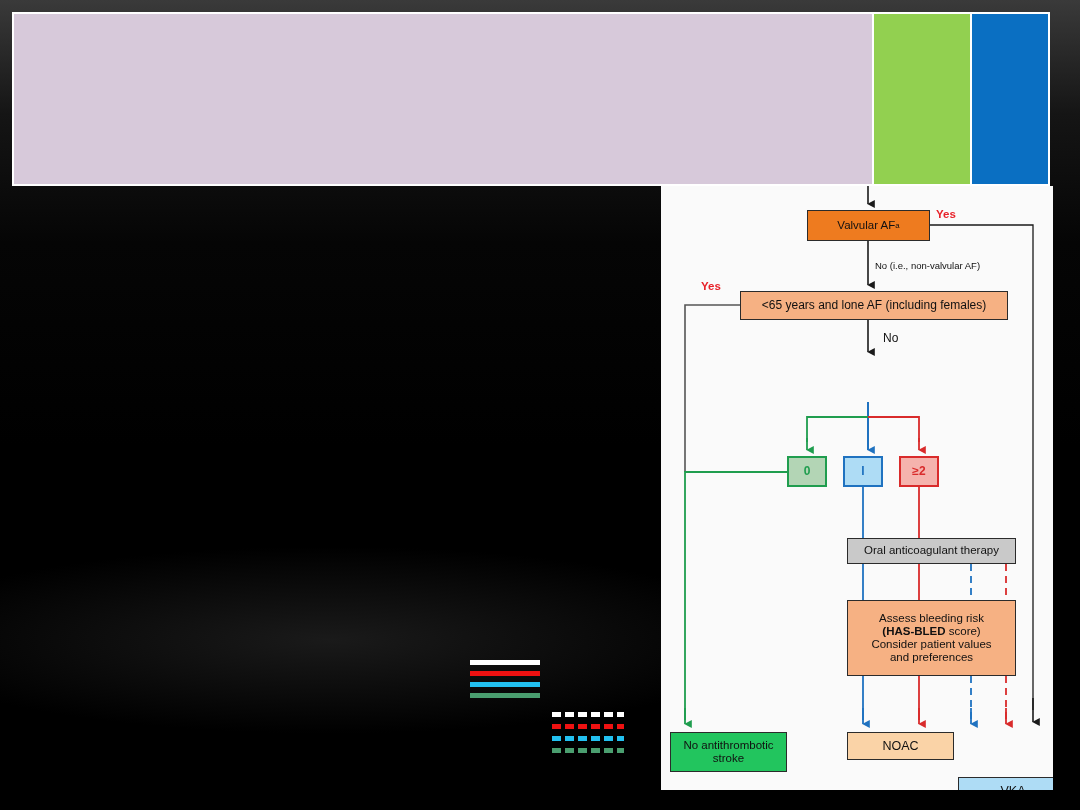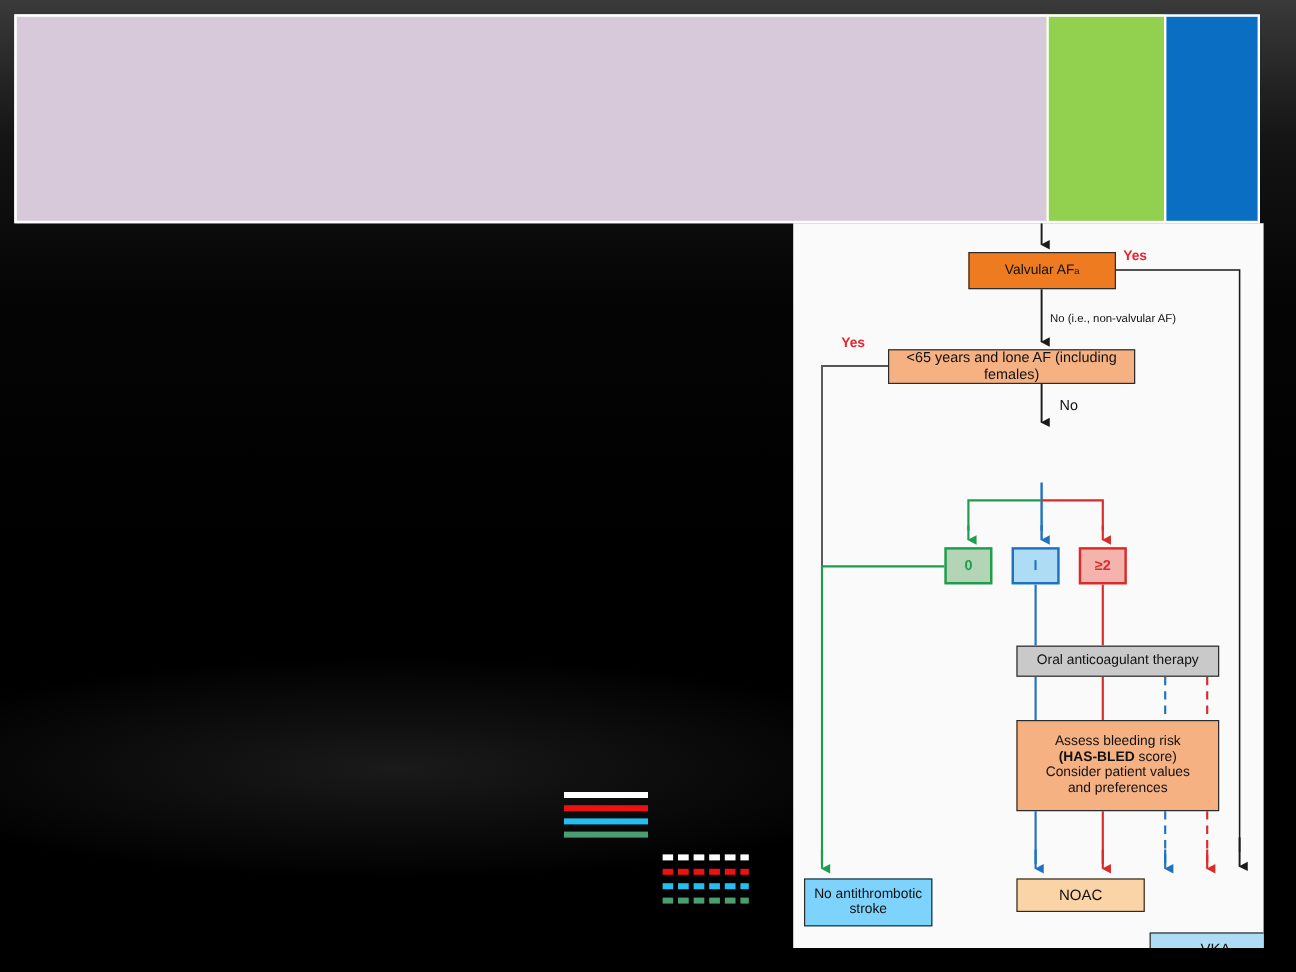--- a/index.html
+++ b/index.html
@@ -46,25 +46,25 @@
   }
   .node{
     position:absolute;box-sizing:border-box;
     border:1px solid #2b2b2b;
     display:flex;align-items:center;justify-content:center;
     text-align:center;color:#111;
     font-family:"Liberation Sans", sans-serif;
     line-height:1.15;
   }
   .n-valvular{left:146px;top:24px;width:123px;height:31px;background:#ee7b1f;font-size:11.5px;}
-  .n-lone{left:79px;top:105px;width:206px;height:29px;background:#f6b183;font-size:12px;}
+  .n-lone{left:79px;top:105px;width:268px;height:29px;background:#f6b183;font-size:12px;}
   .n-assess{left:126px;top:172px;width:159px;height:44px;background:#f2a162;font-size:11.5px;font-weight:bold;}
   .n-oral{left:186px;top:352px;width:169px;height:26px;background:#c9c9c9;font-size:11.5px;}
   .n-bleed{left:186px;top:414px;width:169px;height:76px;background:#f6b183;font-size:11.5px;}
-  .n-none{left:9px;top:546px;width:107px;height:40px;background:#7dd3fc;font-size:11.5px;}
+  .n-none{left:9px;top:546px;width:117px;height:40px;background:#22c55e;font-size:11.5px;}
   .n-noac{left:186px;top:546px;width:107px;height:28px;background:#fad3a7;font-size:12.5px;}
   .n-vka{left:297px;top:546px;width:110px;height:28px;background:#aedcf5;font-size:12.5px;margin-top:45px;}
 
   .n-s0{left:126px;top:270px;width:40px;height:31px;background:#b3d5b5;
         border:2px solid #1f9d4e;color:#1f9d4e;font-size:12px;font-weight:bold;}
   .n-s1{left:182px;top:270px;width:40px;height:31px;background:#aedcf5;
         border:2px solid #1f72c0;color:#1f72c0;font-size:12px;font-weight:bold;}
   .n-s2{left:238px;top:270px;width:40px;height:31px;background:#f5b3ad;
         border:2px solid #d92b2b;color:#d92b2b;font-size:12px;font-weight:bold;}
 

